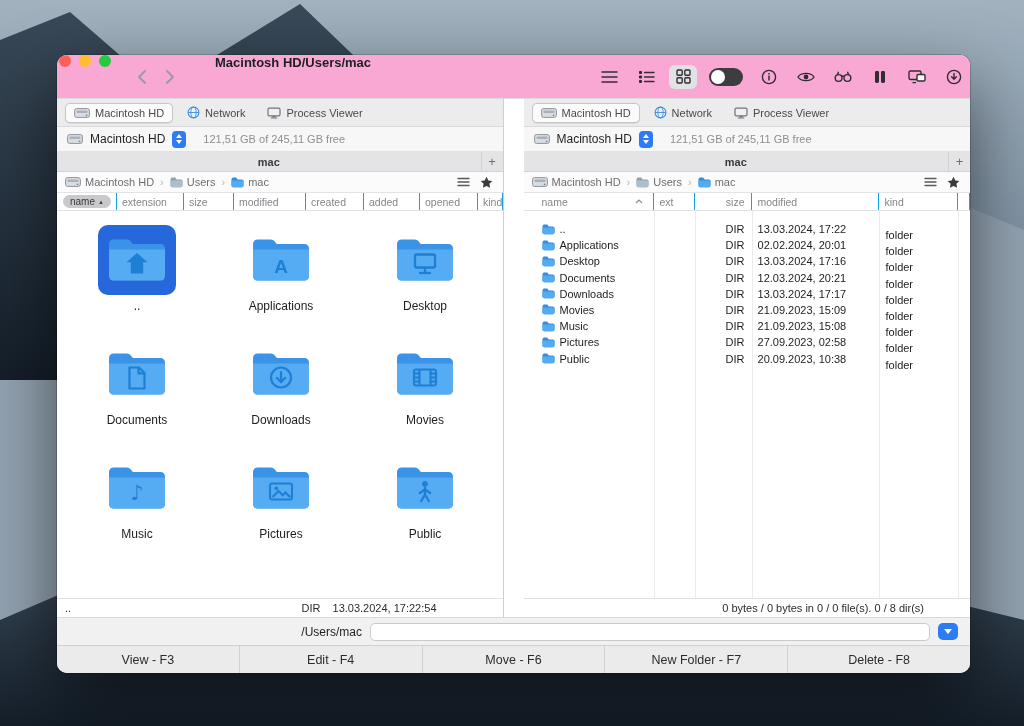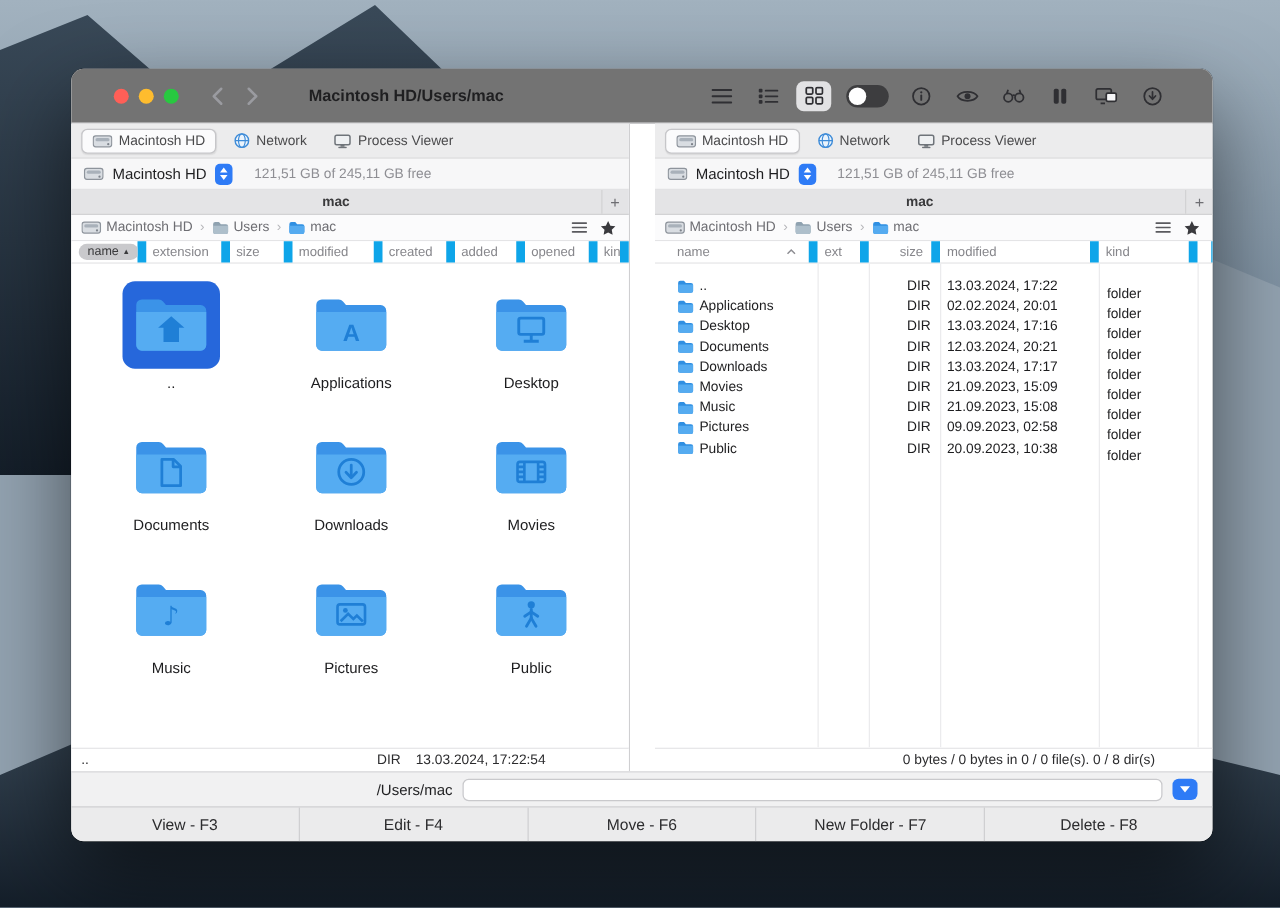--- a/index.html
+++ b/index.html
@@ -9,22 +9,22 @@
   .desktop { position:absolute; inset:0; }
   .desktop svg { display:block; }
 
   
   .window { position:absolute; left:57px; top:55px; width:913px; height:618px;
     border-radius:10px; background:#fff; overflow:hidden;
     box-shadow:0 30px 70px rgba(0,0,0,.55), 0 0 0 0.5px rgba(0,0,0,.35);
     display:flex; flex-direction:column; }
 
   
-  .titlebar { flex:0 0 44px; background:#737373; border-bottom:1px solid #dcdcde;
-    display:flex; align-items:center; padding:0 34px; }
+  .titlebar { flex:0 0 44px; background:#f9a8d4; border-bottom:1px solid #dcdcde;
+    display:flex; padding:0 2px; }
   .traffic { display:flex; gap:8px; }
   .light { width:12px; height:12px; border-radius:50%; }
   .light.close { background:#ff5f57; } .light.min { background:#febc2e; } .light.zoom { background:#28c840; }
   .nav { display:flex; gap:18px; margin-left:26px; align-items:center; }
   .nav .icn { display:flex; }
   .title { font-size:13px; font-weight:700; color:#1f1f21; margin-left:40px; white-space:nowrap; }
   .tools { margin-left:auto; display:flex; align-items:center; gap:9px; }
   .tbtn { display:flex; align-items:center; justify-content:center; width:28px; height:24px; border-radius:6px; }
   .tbtn.active { background:#e2e2e4; }
   .toggle { width:34px; height:18px; border-radius:10px; background:#3d3d3f; position:relative; margin:0 3px; }
@@ -59,21 +59,21 @@
 
   .path-row { flex:0 0 21px; background:#fbfbfc; border-bottom:1px solid #e4e4e6;
     display:flex; align-items:center; padding:0 8px; font-size:11px; color:#6e6e73; }
   .crumbs { display:flex; align-items:center; gap:3px; min-width:0; overflow:hidden; white-space:nowrap; }
   .crumb { display:inline-flex; align-items:center; gap:4px; }
   .crumb-sep { color:#b6b6ba; margin:0 3px; }
   .path-tools { margin-left:auto; display:flex; align-items:center; gap:10px; padding-right:2px; }
 
   .cols { flex:0 0 18px; background:#ffffff; border-bottom:1px solid #e2e2e4;
     display:flex; align-items:stretch; font-size:10.5px; color:#86868b; }
-  .colcell { display:flex; align-items:center; padding:0 5px; border-right:7px solid #0ea5e9; overflow:hidden; white-space:nowrap;text-align:right; }
+  .colcell { display:flex; align-items:center; padding:0 5px; border-right:1px solid #0ea5e9; overflow:hidden; white-space:nowrap;text-align:right; }
   .pill { background:#c9c9cc; color:#3a3a3c; border-radius:7px; padding:1px 7px;
     display:inline-flex; align-items:center; gap:3px; font-size:10px; margin-left:1px; }
   .pill .arr { font-size:6px; line-height:1; }
   .cols.rgrid { display:grid; grid-template-columns:130px 41px 57px 127px 79px 1fr; }
   .cols.rgrid .colcell { padding-left:6px; }
   .cols.rgrid .rc0 { padding-left:18px; justify-content:space-between; }
   .cols.rgrid .rc0 .rcaret { margin-right:5px; display:flex; }
   .cols.rgrid .right { justify-content:flex-end; padding-right:6px; }
 
   .content { flex:1; position:relative; background:#fff; overflow:hidden; }
@@ -759,21 +759,21 @@
                 <span class="icn">
                   <svg width="13" height="11" viewBox="0 0 13 11">
                     <path d="M0.5 2.2 A1.7 1.7 0 0 1 2.2 0.5 h3 l1.5 1.9 h4.1 A1.7 1.7 0 0 1 12.5 4.1 v4.4 A1.7 1.7 0 0 1 10.8 10.2 H2.2 A1.7 1.7 0 0 1 0.5 8.5 Z" fill="#2f8fe2"></path>
                     <path d="M0.5 3.6 h12 v4.9 A1.7 1.7 0 0 1 10.8 10.2 H2.2 A1.7 1.7 0 0 1 0.5 8.5 Z" fill="#55abf0"></path>
                   </svg>
                 </span>
                 <span class="rname">Pictures</span>
               </div>
               <div class="cell-ext"></div>
               <div class="cell-size">DIR</div>
-              <div class="cell-mod">09.09.2023, 02:58</div>
+              <div class="cell-mod">27.09.2023, 02:58</div>
               <div class="cell-kind">folder</div>
               <div class="cell-fill"></div>
             </div>
             <div class="frow">
               <div class="cell-name">
                 <span class="icn">
                   <svg width="13" height="11" viewBox="0 0 13 11">
                     <path d="M0.5 2.2 A1.7 1.7 0 0 1 2.2 0.5 h3 l1.5 1.9 h4.1 A1.7 1.7 0 0 1 12.5 4.1 v4.4 A1.7 1.7 0 0 1 10.8 10.2 H2.2 A1.7 1.7 0 0 1 0.5 8.5 Z" fill="#2f8fe2"></path>
                     <path d="M0.5 3.6 h12 v4.9 A1.7 1.7 0 0 1 10.8 10.2 H2.2 A1.7 1.7 0 0 1 0.5 8.5 Z" fill="#55abf0"></path>
                   </svg>

